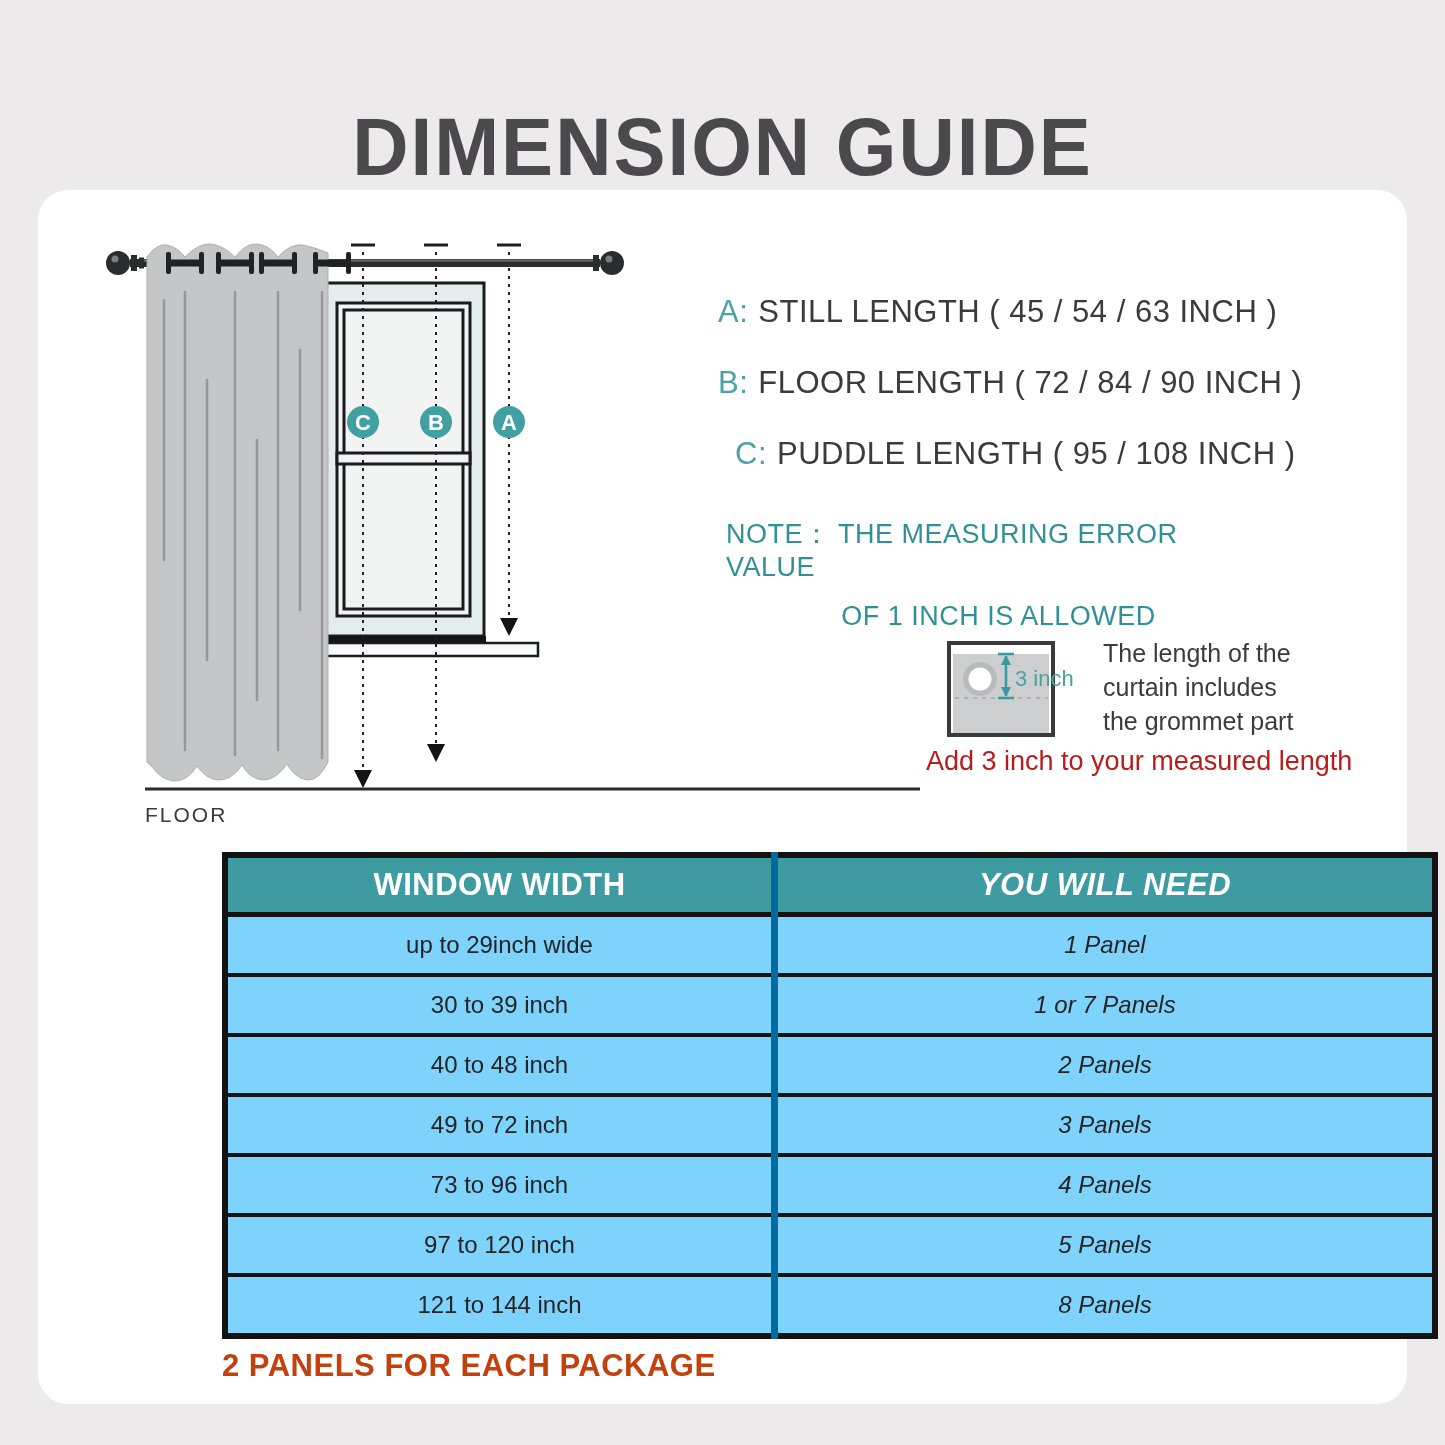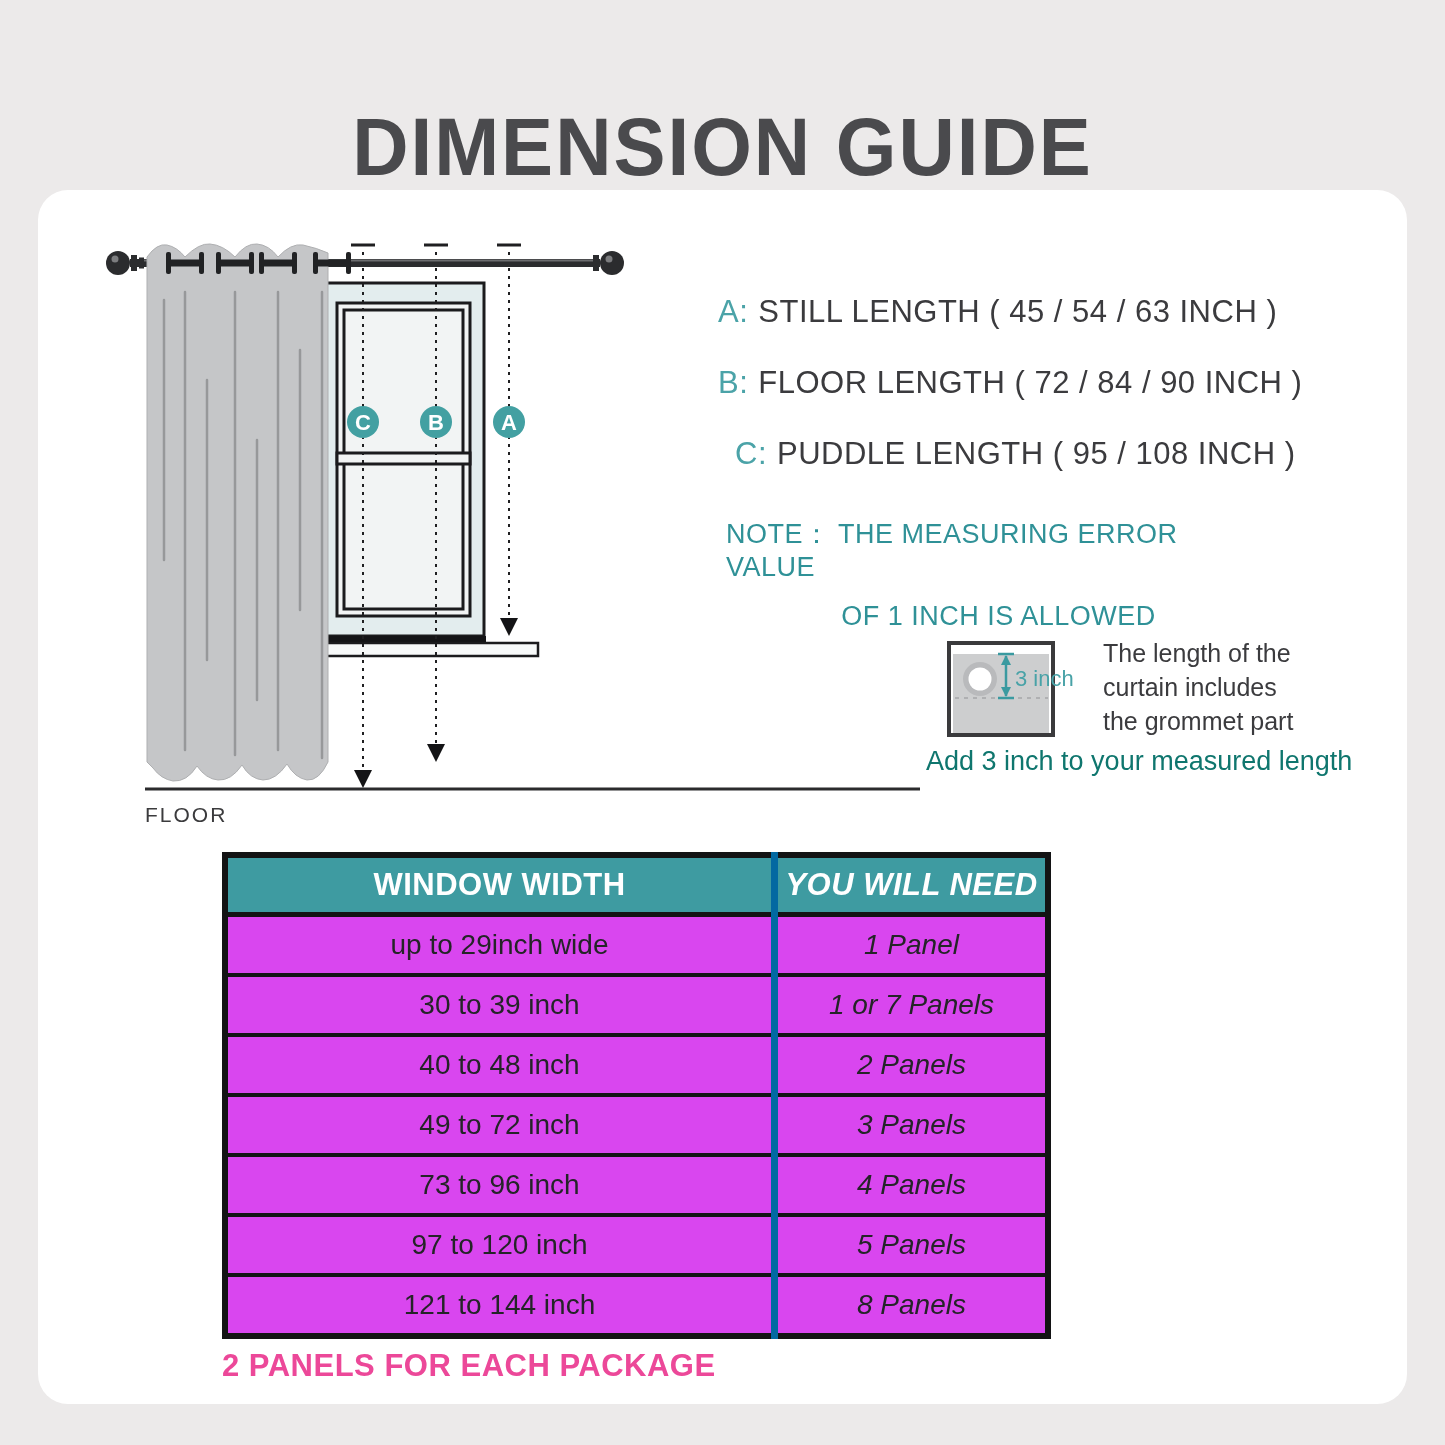--- a/index.html
+++ b/index.html
@@ -37,46 +37,46 @@
     color:#2F9197;font-size:27px;letter-spacing:0.5px;
   }
   .note-line2{text-align:center;margin-top:18px;}
   
   .grommet-desc{
     position:absolute;left:1065px;top:446px;width:230px;
     font-size:25px;line-height:34px;color:#3B3B3E;
   }
   .tip-line{
     position:absolute;left:888px;top:556px;
-    font-size:27px;color:#0f766e;white-space:nowrap;
+    font-size:27px;color:#b91c1c;white-space:nowrap;
   }
   
   .size-table{
-    position:absolute;left:184px;top:662px;width:829px;
+    position:absolute;left:184px;top:662px;width:1216px;
     border-collapse:collapse;
     table-layout:fixed;
   }
   .size-table th,.size-table td{
     border:4px solid #131314;
     text-align:center;vertical-align:middle;
   }
   .size-table{border:6px solid #131314;}
   .size-table th{
     height:52px;background:#3E9BA1;color:#FFFFFF;
     font-size:31px;font-weight:bold;letter-spacing:0.5px;
     border-bottom:5px solid #131314;
   }
   .size-table th.col-divider, .size-table td.col-divider{border-left:7px solid #0369a1;font-style:italic;}
   .size-table td{
-    height:54px;font-size:28px;color:#242427;background:#d946ef;
+    height:54px;font-size:24px;color:#242427;background:#7dd3fc;
   }
   .col-w1{width:541px;}
   .footnote{
     position:absolute;left:184px;top:1158px;
-    font-size:31px;font-weight:bold;color:#ec4899;letter-spacing:0.5px;
+    font-size:31px;font-weight:bold;color:#c2410c;letter-spacing:0.5px;
   }
 </style>
 </head>
 <body>
 
 <h1 class="page-title">DIMENSION GUIDE</h1>
 
 <div class="card">
 
   <svg class="abs" style="left:22px;top:40px;" width="870" height="600" viewBox="0 0 870 600">

